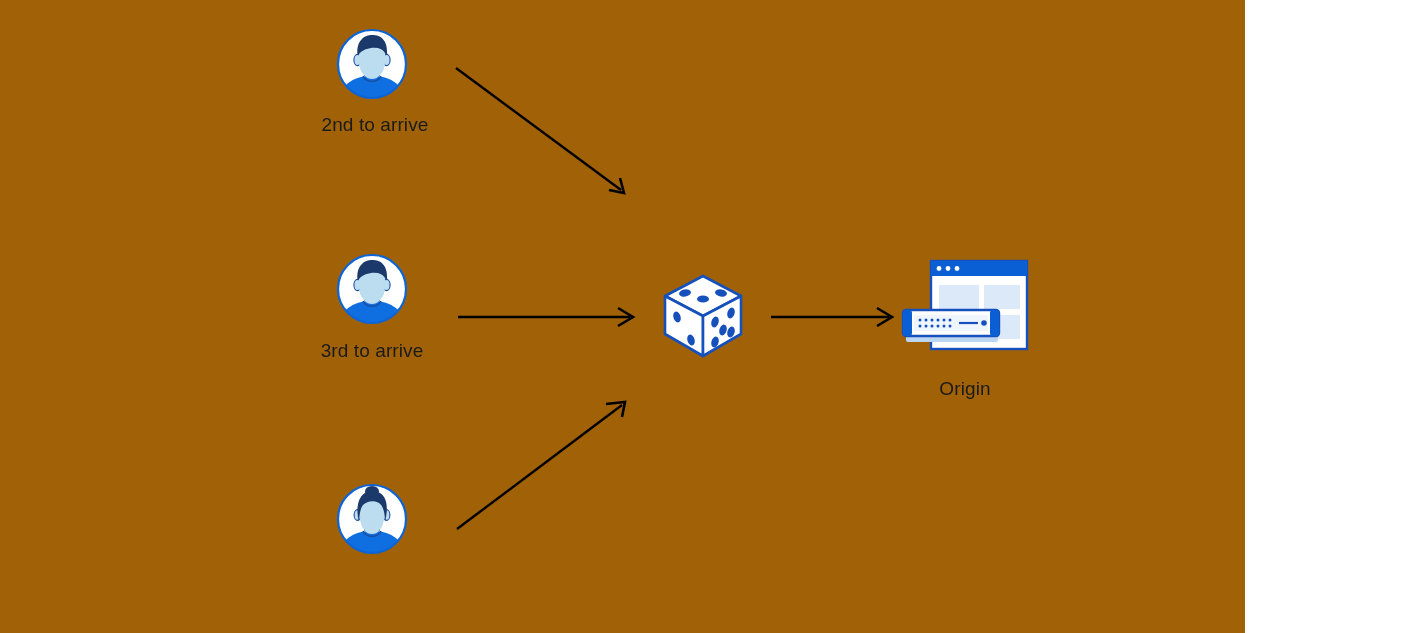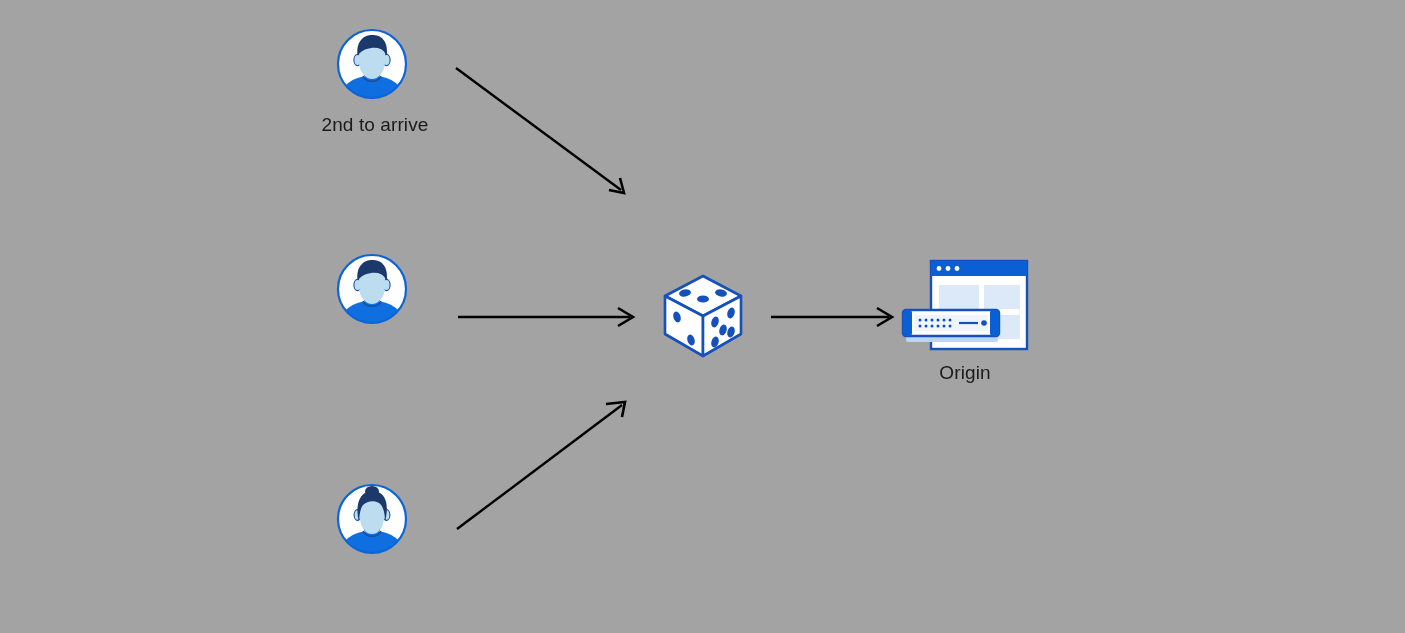--- a/index.html
+++ b/index.html
@@ -5,23 +5,23 @@
   html, body {
     margin: 0;
     padding: 0;
     background: #ffffff;
   }
   body {
     font-family: "Liberation Sans", sans-serif;
   }
   #canvas {
     position: relative;
-    width: 1405px;
+    width: 1245px;
     height: 633px;
-    background: #a3a3a3;
+    background: #a16207;
     overflow: hidden;
     text-decoration: underline;
   }
   .node {
     position: absolute;
   }
   .node-label {
     position: absolute;
     width: 260px;
     text-align: center;
@@ -116,20 +116,21 @@
         <path d="M 30 38 L 30 49 C 33 53 41 53 44 49 L 44 38 Z" fill="#bcdcef"></path>
         <ellipse cx="22.5" cy="33" rx="3.6" ry="5.6" fill="#bcdcef" stroke="#1a4fa0" stroke-width="1.1"></ellipse>
         <ellipse cx="51.5" cy="33" rx="3.6" ry="5.6" fill="#bcdcef" stroke="#1a4fa0" stroke-width="1.1"></ellipse>
         <path d="M 24 26 C 24 13 50 13 50 26 L 50 35 C 50 46 43 51 37 51 C 31 51 24 46 24 35 Z" fill="#bcdcef"></path>
         <path d="M 22.5 28 C 21 13 30 8 37 8 C 46 8 53 13 52 28 C 50 24 48 22 43 21 C 36 20 28 22 24 27 Z" fill="#1b3a6b"></path>
         <path d="M 24 25 C 28 19 35 18 42 19.5 C 47 20.5 50 23 51.5 27" fill="none" stroke="#1b3a6b" stroke-width="2"></path>
       </g>
       <circle cx="37" cy="37" r="34" fill="none" stroke="#0b64d8" stroke-width="2.2"></circle>
     </svg>
   </div>
+  <div class="node-label" style="left:242px; top:340px;">3rd to arrive</div>
 
   <div class="node avatar-wrap" style="left:335px; top:482px;">
     <svg width="74" height="74" viewBox="0 0 74 74">
       <defs>
         <clipPath id="clip-av-c">
             <circle cx="37" cy="37" r="34"></circle>
           </clipPath>
       </defs>
       <circle cx="37" cy="37" r="34" fill="#ffffff"></circle>
       <g clip-path="url(#clip-av-c)">
@@ -227,15 +228,15 @@
           <circle cx="48" cy="68" r="1.5"></circle>
             <circle cx="54" cy="68" r="1.5"></circle>
         </g>
 
         <line x1="63" y1="65" x2="82" y2="65" stroke="#1550bd" stroke-width="2.2"></line>
 
         <circle cx="88" cy="65" r="2.8" fill="#1550bd"></circle>
       </g>
     </svg>
   </div>
-  <div class="node-label" style="left:835px; top:362px;">Origin</div>
+  <div class="node-label" style="left:835px; top:378px;">Origin</div>
 
 </div>
 
 </body></html>

